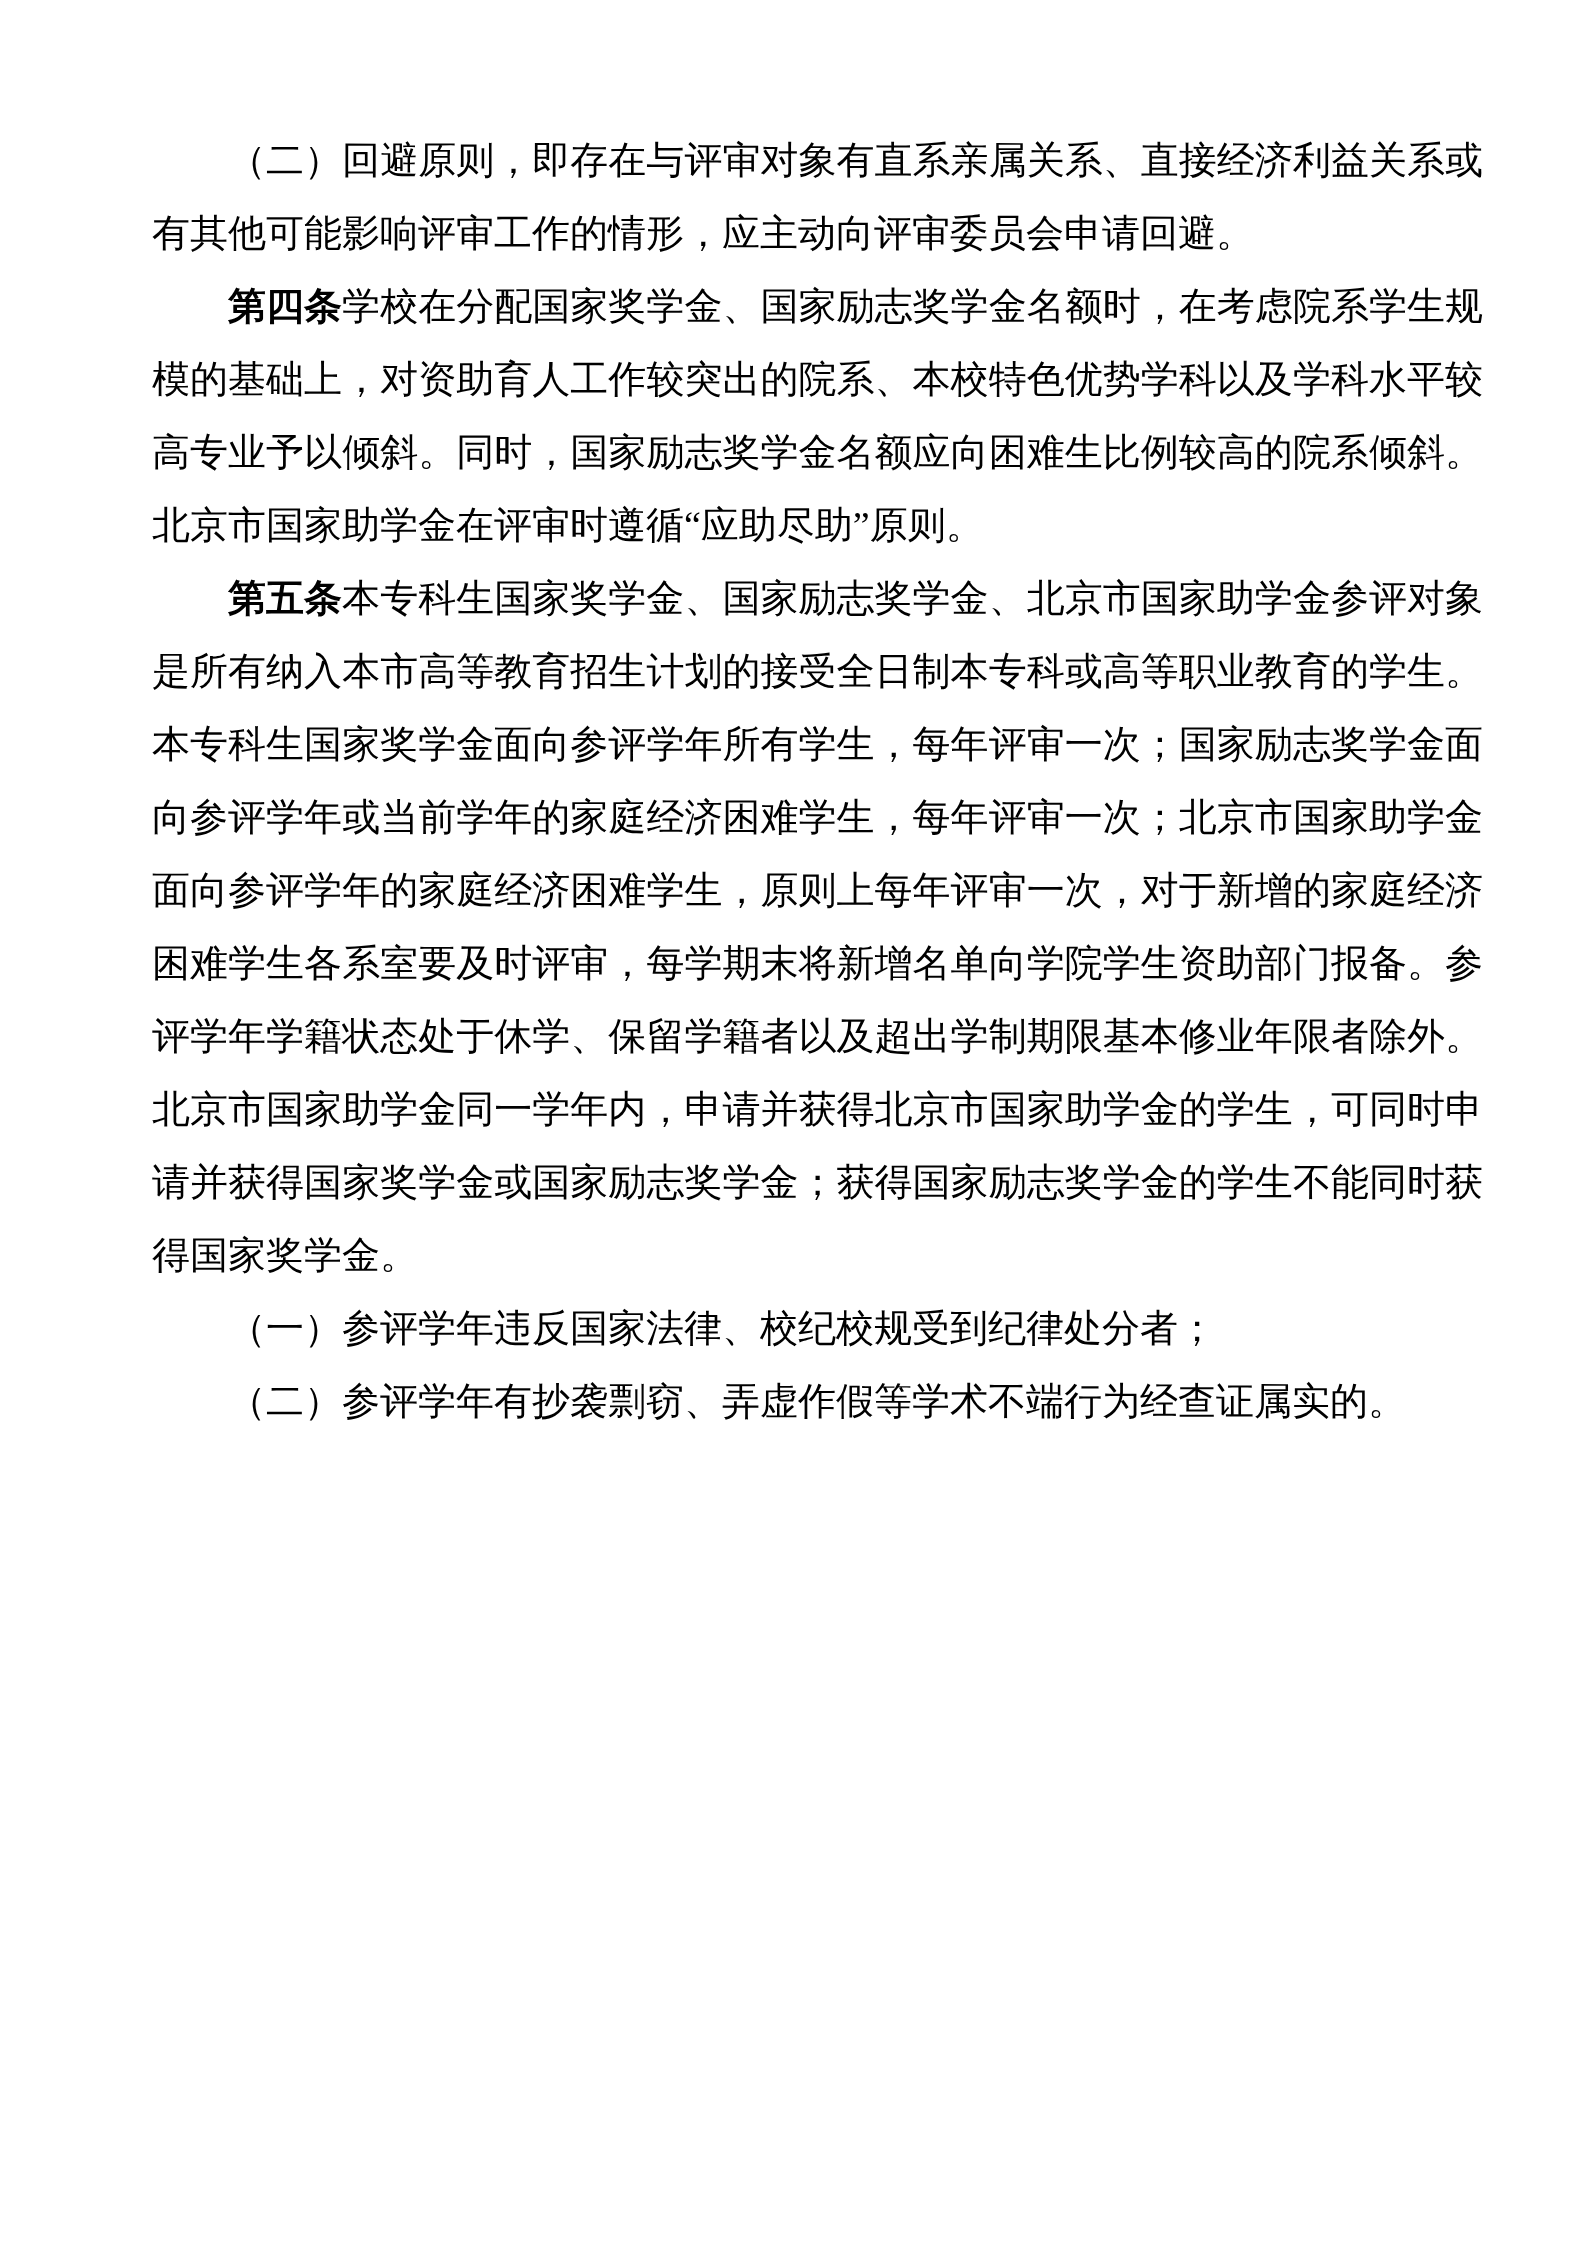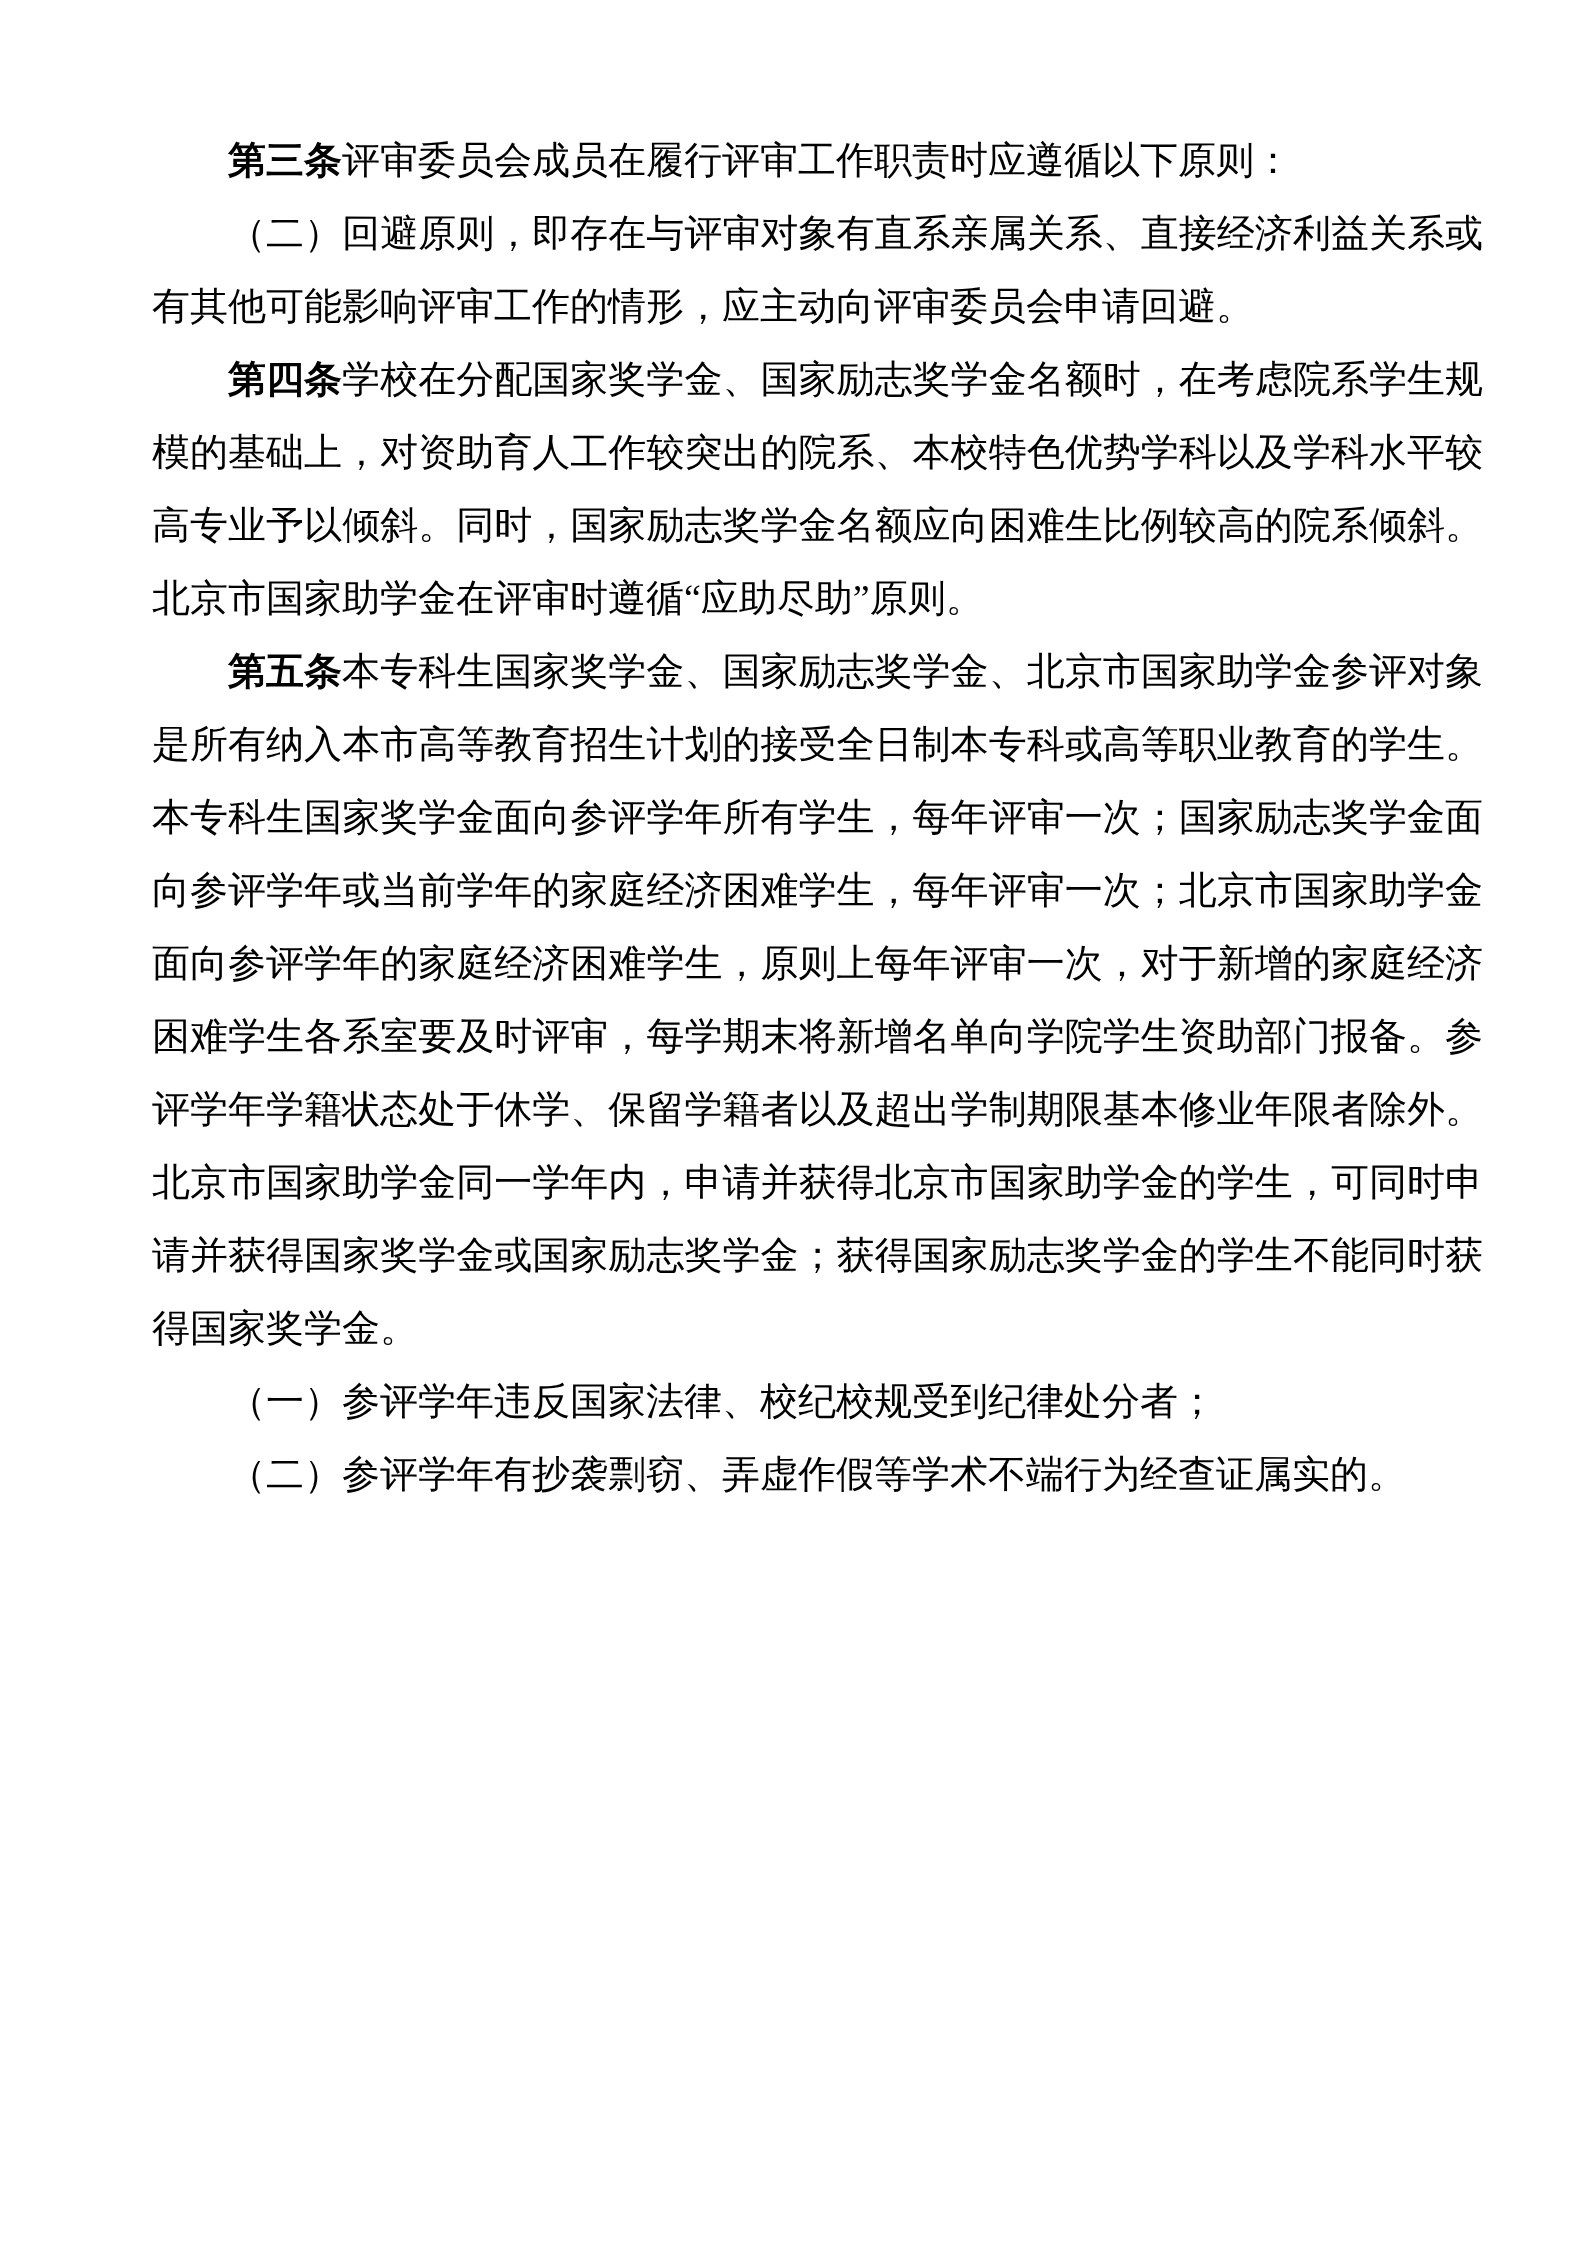--- a/index.html
+++ b/index.html
@@ -35,20 +35,19 @@
   }
   .doc-content .article-no {
     font-weight: 700;
   }
 </style>
 </head>
 <body>
 
 <div class="page">
   <div class="doc-content" id="doc-content">
-      <p><b class="article-no">第三条</b>评审委员会成员在履行评审工作职责时应遵循以下原则：</p>
       <p>（二）回避原则，即存在与评审对象有直系亲属关系、直接经济利益关系或有其他可能影响评审工作的情形，应主动向评审委员会申请回避。</p>
       <p><b class="article-no">第四条</b>学校在分配国家奖学金、国家励志奖学金名额时，在考虑院系学生规模的基础上，对资助育人工作较突出的院系、本校特色优势学科以及学科水平较高专业予以倾斜。同时，国家励志奖学金名额应向困难生比例较高的院系倾斜。北京市国家助学金在评审时遵循“应助尽助”原则。</p>
       <p><b class="article-no">第五条</b>本专科生国家奖学金、国家励志奖学金、北京市国家助学金参评对象是所有纳入本市高等教育招生计划的接受全日制本专科或高等职业教育的学生。本专科生国家奖学金面向参评学年所有学生，每年评审一次；国家励志奖学金面向参评学年或当前学年的家庭经济困难学生，每年评审一次；北京市国家助学金面向参评学年的家庭经济困难学生，原则上每年评审一次，对于新增的家庭经济困难学生各系室要及时评审，每学期末将新增名单向学院学生资助部门报备。参评学年学籍状态处于休学、保留学籍者以及超出学制期限基本修业年限者除外。北京市国家助学金同一学年内，申请并获得北京市国家助学金的学生，可同时申请并获得国家奖学金或国家励志奖学金；获得国家励志奖学金的学生不能同时获得国家奖学金。</p>
       <p>（一）参评学年违反国家法律、校纪校规受到纪律处分者；</p>
       <p>（二）参评学年有抄袭剽窃、弄虚作假等学术不端行为经查证属实的。</p>
     </div>
 </div>
 
 </body></html>

